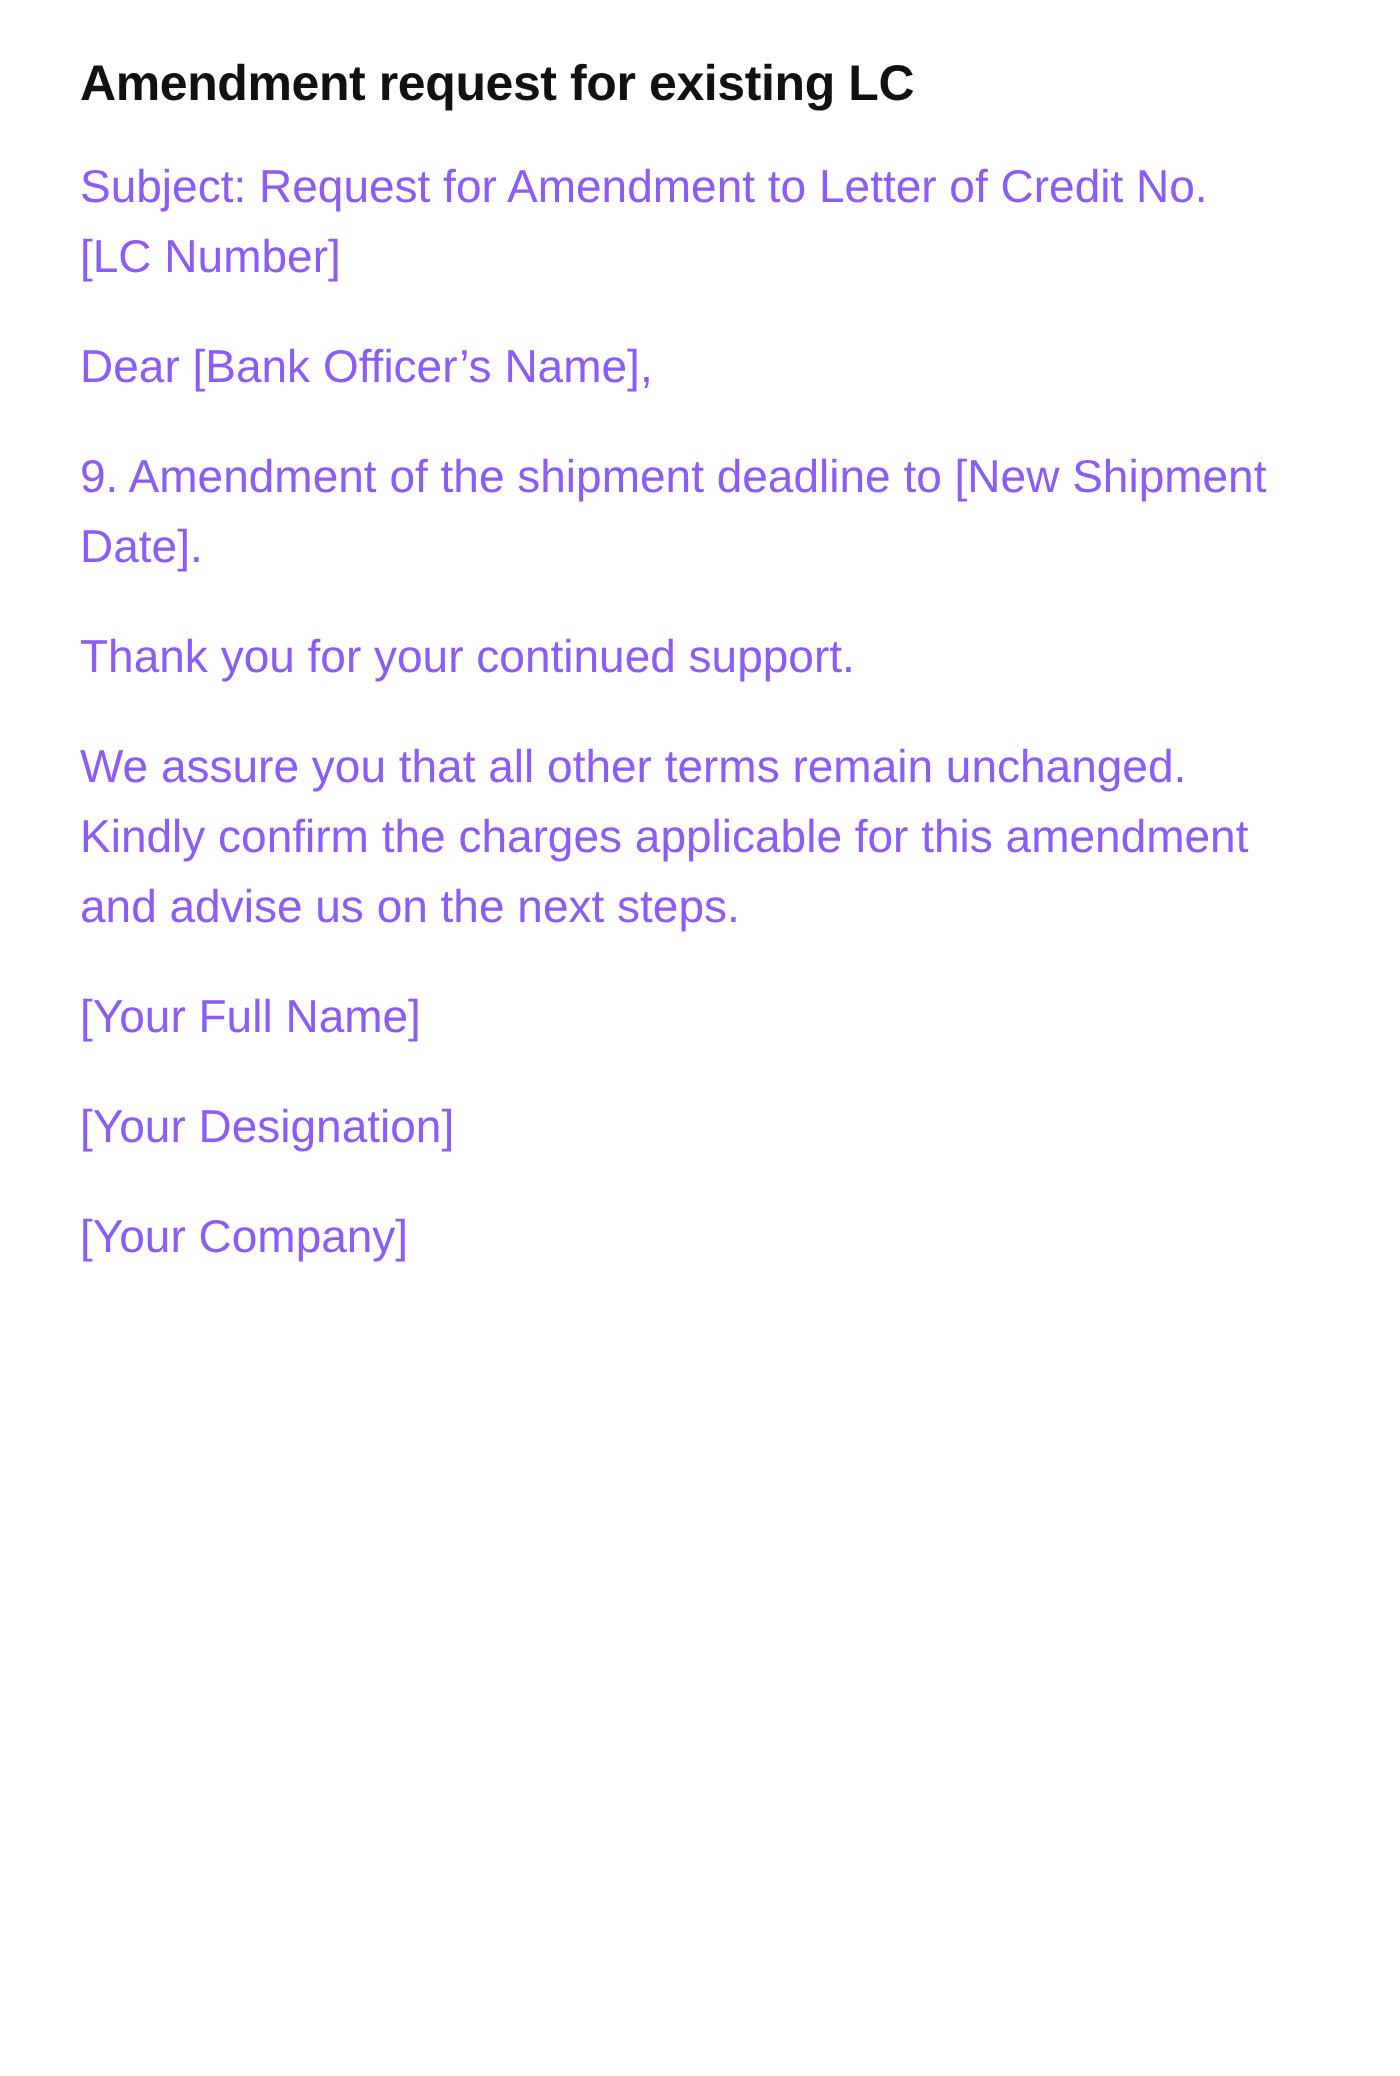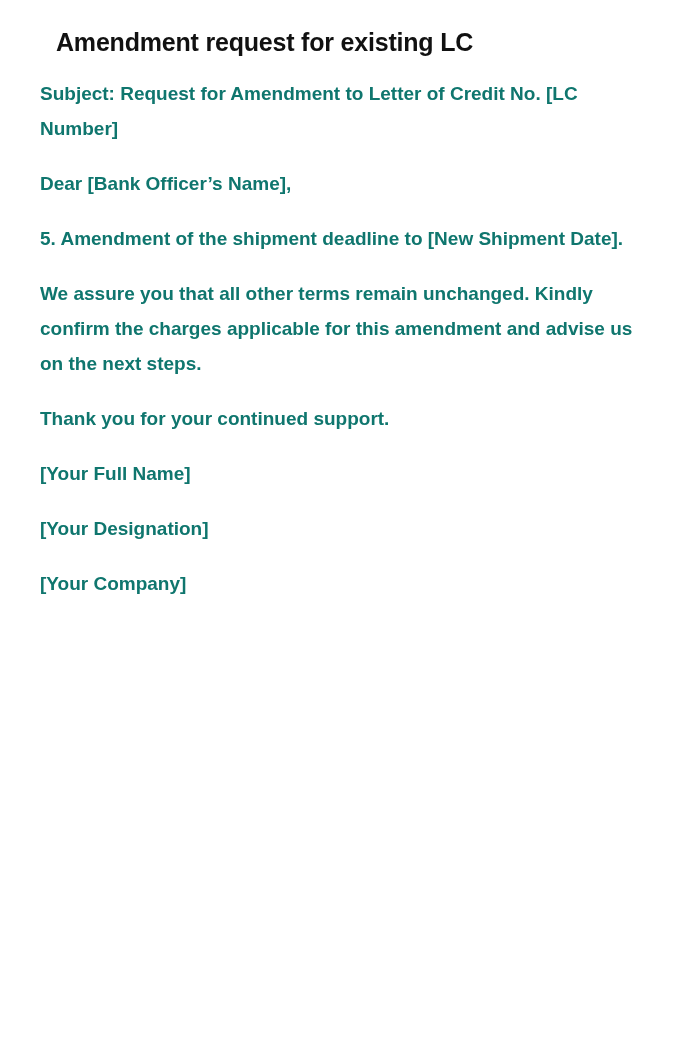--- a/index.html
+++ b/index.html
@@ -19,50 +19,50 @@
     min-height: 1038px;
     box-sizing: border-box;
     padding: 26px 60px 40px 40px;
     background: #ffffff;
   }
   .doc-title {
     font-size: 25px;
     line-height: 32px;
     font-weight: 700;
     letter-spacing: -0.2px;
-    margin: 0 0 18px 16px;
+    margin: 0 0 18px 0;
     color: #111111;
   }
   .doc-body {
     margin: 0;
   }
   .para {
-    font-size: 19px;
+    font-size: 23px;
     line-height: 35px;
-    font-weight: 700;
+    font-weight: 400;
     margin: 0 0 20px 0;
-    color: #0f766e;
+    color: #8b5cf6;
     max-width: 600px;
     word-wrap: break-word;
   }
   .para:last-child {
     margin-bottom: 16px;
   }
 </style>
 </head>
 <body>
 
 <div class="page">
 
   <h1 class="doc-title">Amendment request for existing LC</h1>
 
   <div class="doc-body">
     <p class="para">Subject: Request for Amendment to Letter of Credit No. [LC Number]</p>
     <p class="para">Dear [Bank Officer’s Name],</p>
-    <p class="para">5. Amendment of the shipment deadline to [New Shipment Date].</p>
+    <p class="para">9. Amendment of the shipment deadline to [New Shipment Date].</p>
+    <p class="para">Thank you for your continued support.</p>
     <p class="para">We assure you that all other terms remain unchanged. Kindly confirm the charges applicable for this amendment and advise us on the next steps.</p>
-    <p class="para">Thank you for your continued support.</p>
     <p class="para">[Your Full Name]</p>
     <p class="para">[Your Designation]</p>
     <p class="para">[Your Company]</p>
   </div>
 
 </div>
 
 </body></html>

